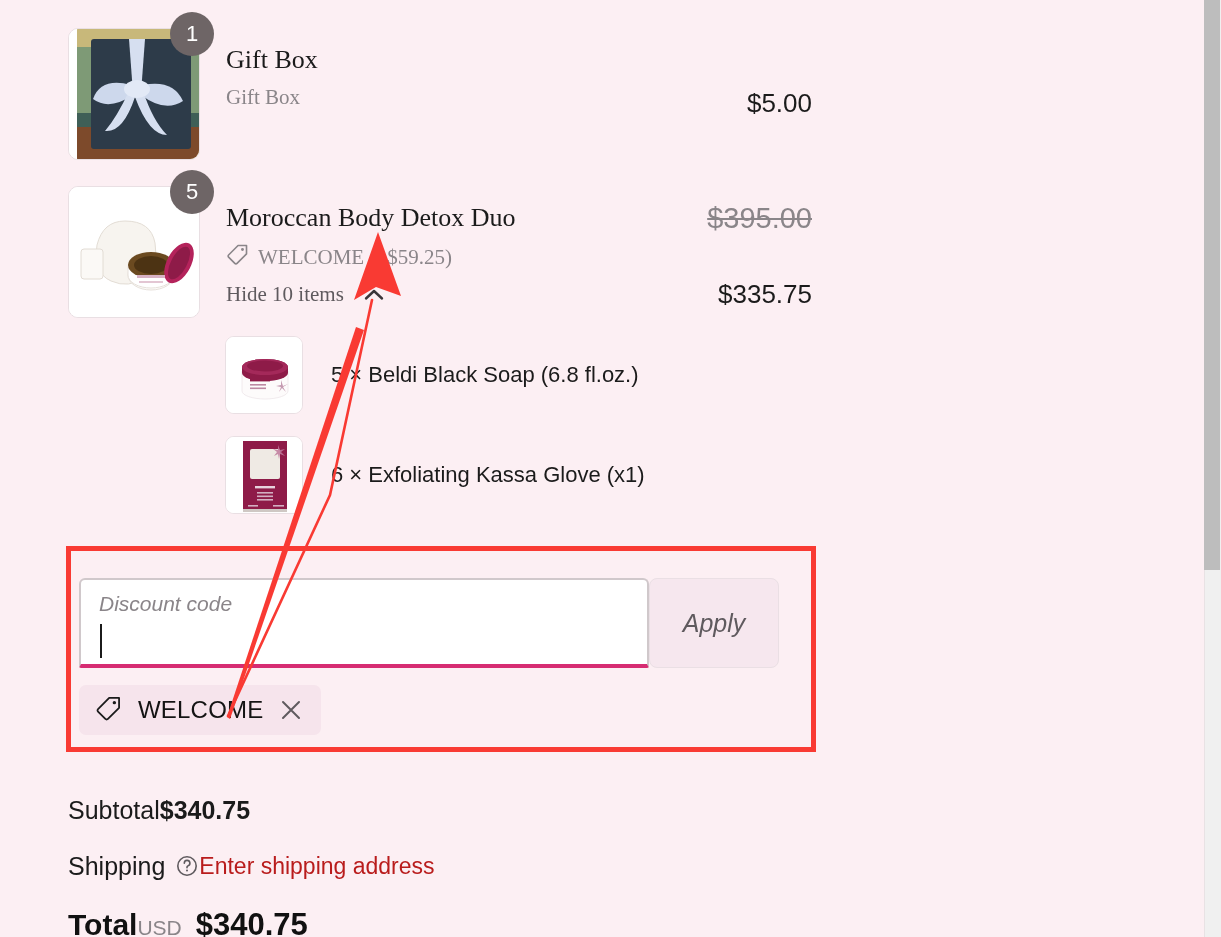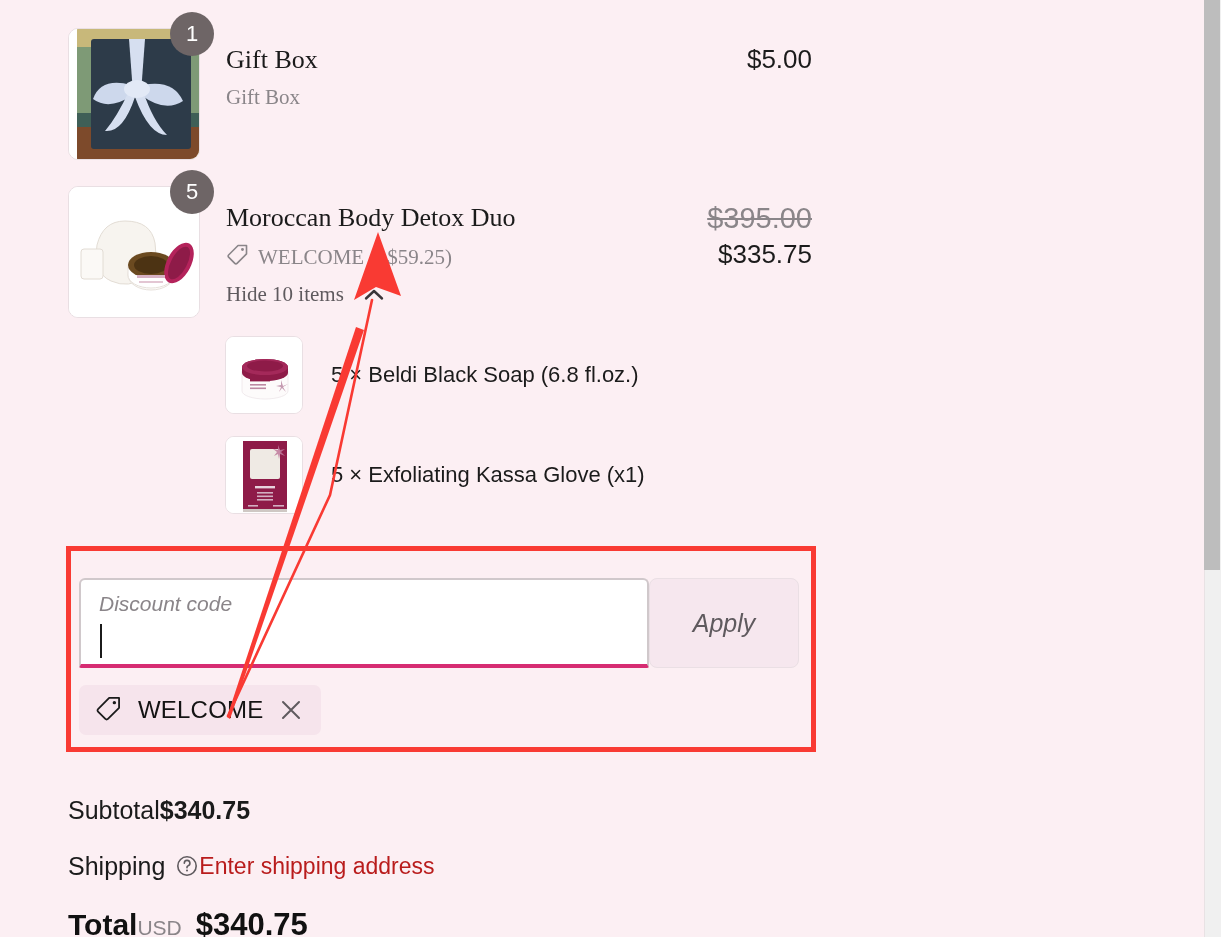--- a/index.html
+++ b/index.html
@@ -95,21 +95,21 @@
     margin-top: 10px;
     font-size: 21px;
     color: #5f5a5e;
     cursor: pointer;
   }
   .item-price {
     padding-top: 16px;
     text-align: right;
     min-width: 150px;
   }
-  .price-now { font-size: 26px; color: #1b1b1b; }
+  .price-now { font-size: 26px; color: #1b1b1b; margin-top: 44px; }
   .price-was {
     font-size: 29px; color: #8a8589;
     text-decoration: line-through;
     margin-bottom: 4px;
   }
 
   
   .sub-item {
     display: flex;
     align-items: center;
@@ -161,21 +161,21 @@
     color: #8a8589;
     line-height: 1.1;
   }
   .caret {
     position: absolute;
     left: 19px; top: 44px;
     width: 2px; height: 34px;
     background: #1b1b1b;
   }
   .apply-btn {
-    width: 150px; height: 90px;
+    width: 130px; height: 90px;
     background: #f6e7ee;
     border: 1px solid #eadfe4;
     border-radius: 8px;
     display: flex; align-items: center; justify-content: center;
     font-size: 25px;
     color: #5f5a5e;
     cursor: pointer;
   }
   .chip {
     position: absolute;
@@ -341,21 +341,21 @@
           <path d="M52 8 l2 5 l5 -1 l-4 3 l4 4 l-5 -2 l-1 5 l-1 -5 l-4 2 l3 -4 l-4 -3 l5 1 Z" fill="#c07a9c" opacity="0.85"></path>
           <rect x="29" y="49" width="20" height="2.4" fill="#e7d2dd"></rect>
           <rect x="31" y="55" width="16" height="1.6" fill="#d3aec1"></rect>
           <rect x="31" y="58.5" width="16" height="1.6" fill="#d3aec1"></rect>
           <rect x="31" y="62" width="16" height="1.6" fill="#d3aec1"></rect>
           <rect x="22" y="68" width="10" height="1.6" fill="#d3aec1"></rect>
           <rect x="47" y="68" width="11" height="1.6" fill="#d3aec1"></rect>
           <rect x="17" y="72" width="44" height="3" fill="#cfc8c4"></rect>
         </svg>
       </div>
-      <div class="sub-label">5 × Exfoliating Kassa Glove (x1)</div>
+      <div class="sub-label">6 × Exfoliating Kassa Glove (x1)</div>
     </div>
   </div>
 
   <div class="discount-row">
     <div class="discount-field">
       <div class="discount-placeholder">Discount code</div>
       <div class="caret"></div>
     </div>
     <div class="apply-btn">Apply</div>
   </div>

